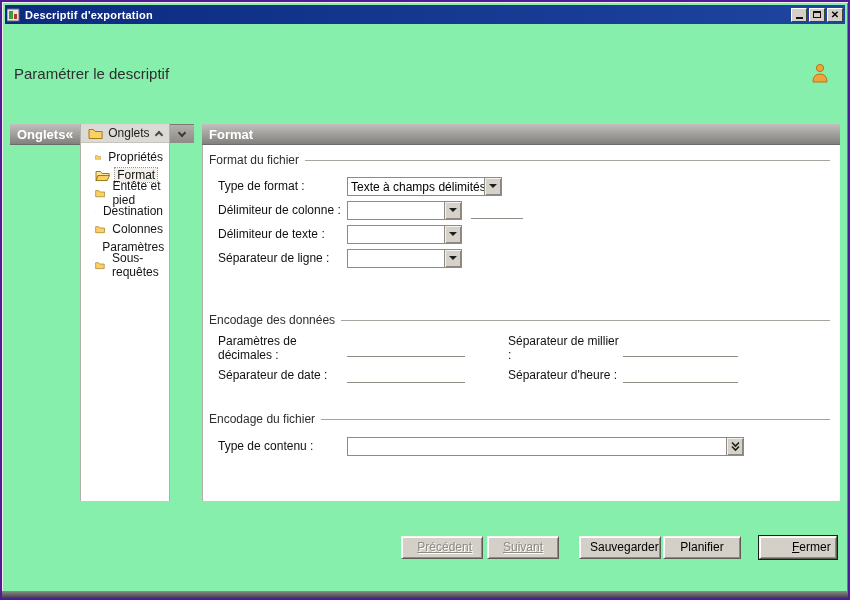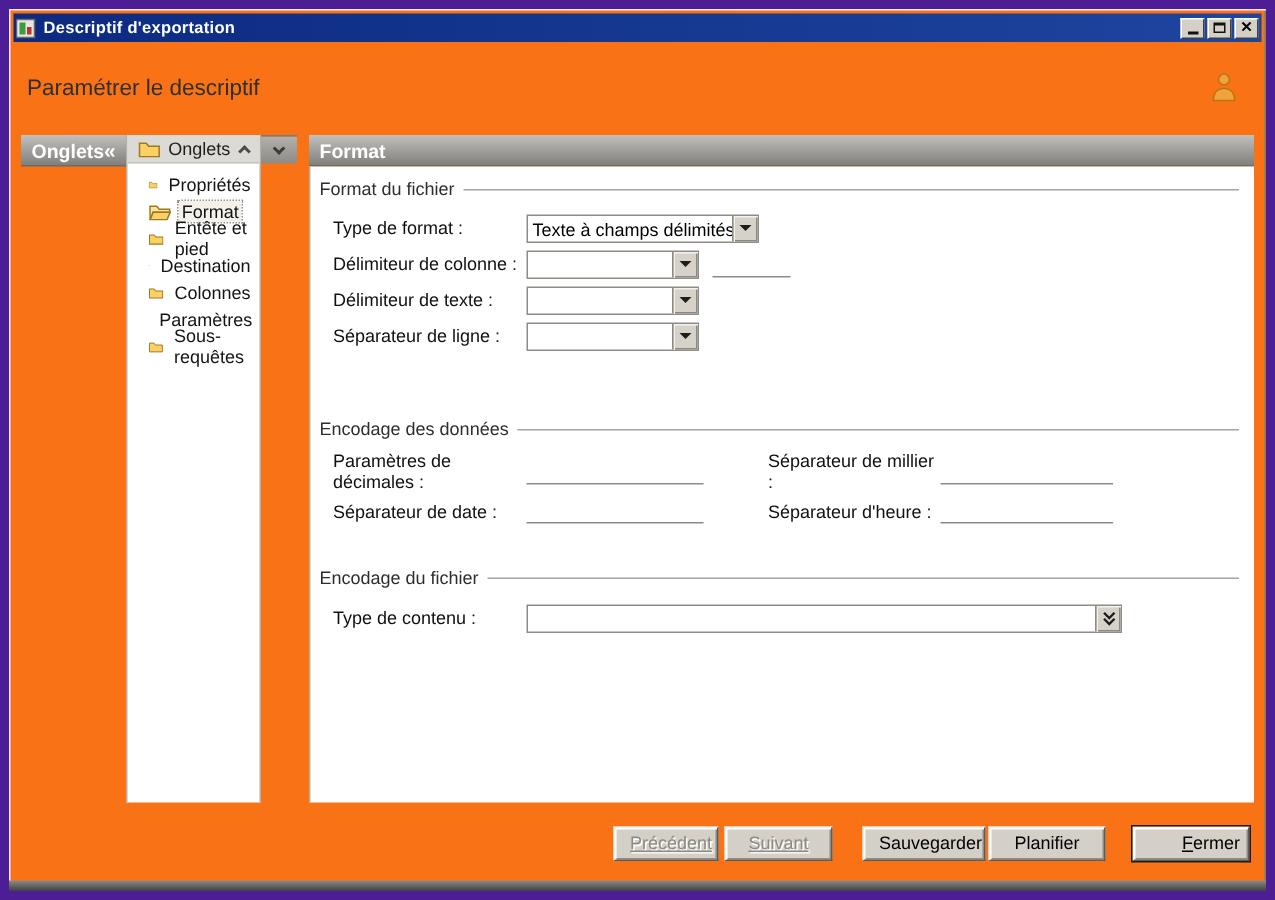--- a/index.html
+++ b/index.html
@@ -1,23 +1,23 @@
 <!DOCTYPE html>
 <html><head>
 <meta charset="utf-8">
 <style>
   * { box-sizing: border-box; margin: 0; padding: 0; }
   html,body { width:850px; height:600px; }
   body { font-family:"Liberation Sans", sans-serif; background:#000; }
 
   .window{
-    width:850px;height:600px;background:#f97316;
-    border:6px solid #4c1d95;padding:3px;
+    width:850px;height:600px;background:#86efac;
+    border:2px solid #4c1d95;padding:3px;
     box-shadow:inset 1px 1px 0 #efede8, inset -1px -1px 0 #7e7a74;
-    display:flex;flex-direction:column;
+    display:flex;flex-direction:column;gap:19px;
   }
 
   
   .titlebar{
     flex:0 0 19px;height:19px;
     background:linear-gradient(90deg,#0c2a80,#1e45a0);
     display:flex;align-items:center;gap:4px;padding:0 2px;
   }
   .app-icon{width:14px;height:14px;display:inline-flex;}
   .title-text{color:#fff;font-size:11px;font-weight:bold;flex:1;letter-spacing:.2px;}
@@ -115,21 +115,21 @@
     height:23px;background:#d4d0c8;cursor:pointer;font-family:inherit;
     border:1px solid;border-color:#f6f4f0 #5e5b55 #5e5b55 #f6f4f0;
     box-shadow:inset 1px 1px 0 #ffffff, inset -1px -1px 0 #8f8c86;
     font-size:12px;color:#000;padding:0 10px;
   }
   .btn .btn-label{display:block;}
   .btn[disabled]{color:#8d8a84;text-shadow:1px 1px 0 #fff;}
   .btn[disabled] .btn-label{text-decoration:underline;}
   .btn.default{outline:1px solid #1c1c1c;padding-left:32px;}
   .btn.default .btn-label::first-letter{text-decoration:underline;}
-  .w-prev{width:70px;text-align:right;} .w-next{width:72px;margin-left:4px;}
+  .w-prev{width:82px;text-align:right;} .w-next{width:72px;margin-left:4px;}
   .w-save{width:82px;margin-left:20px;} .w-plan{width:78px;margin-left:2px;}
   .w-close{width:78px;margin-left:18px;}
 
   .bottom-edge{flex:0 0 7px;background:linear-gradient(#8b8b8b,#404040);margin:2px -3px -3px -3px;}
 </style>
 </head>
 <body>
 
 <div class="window">
 

